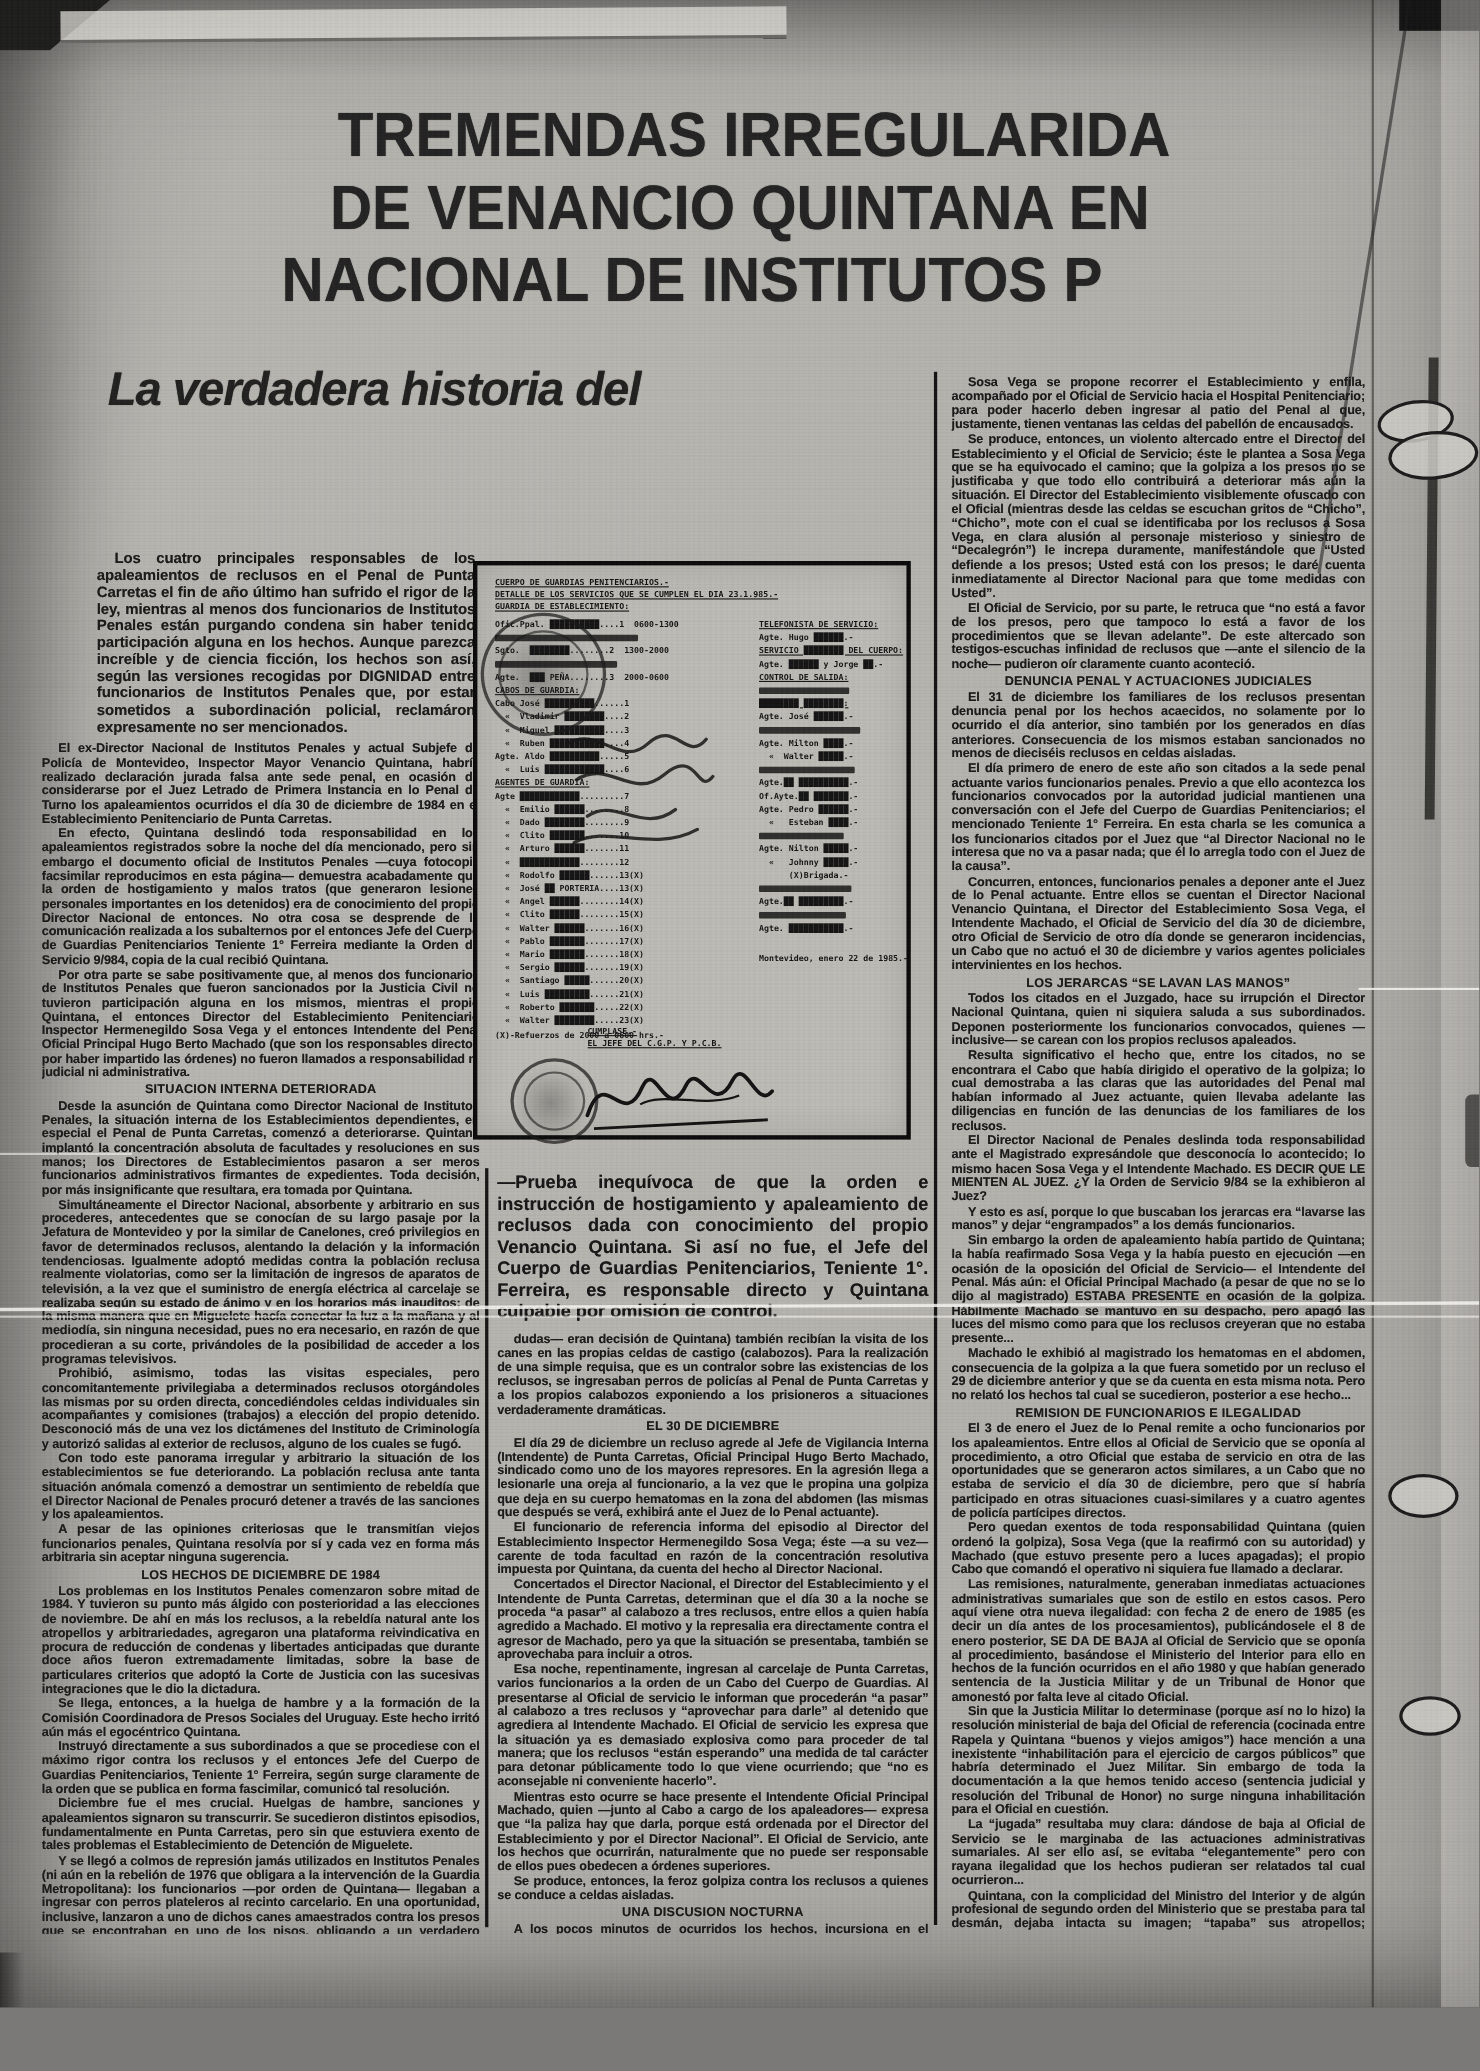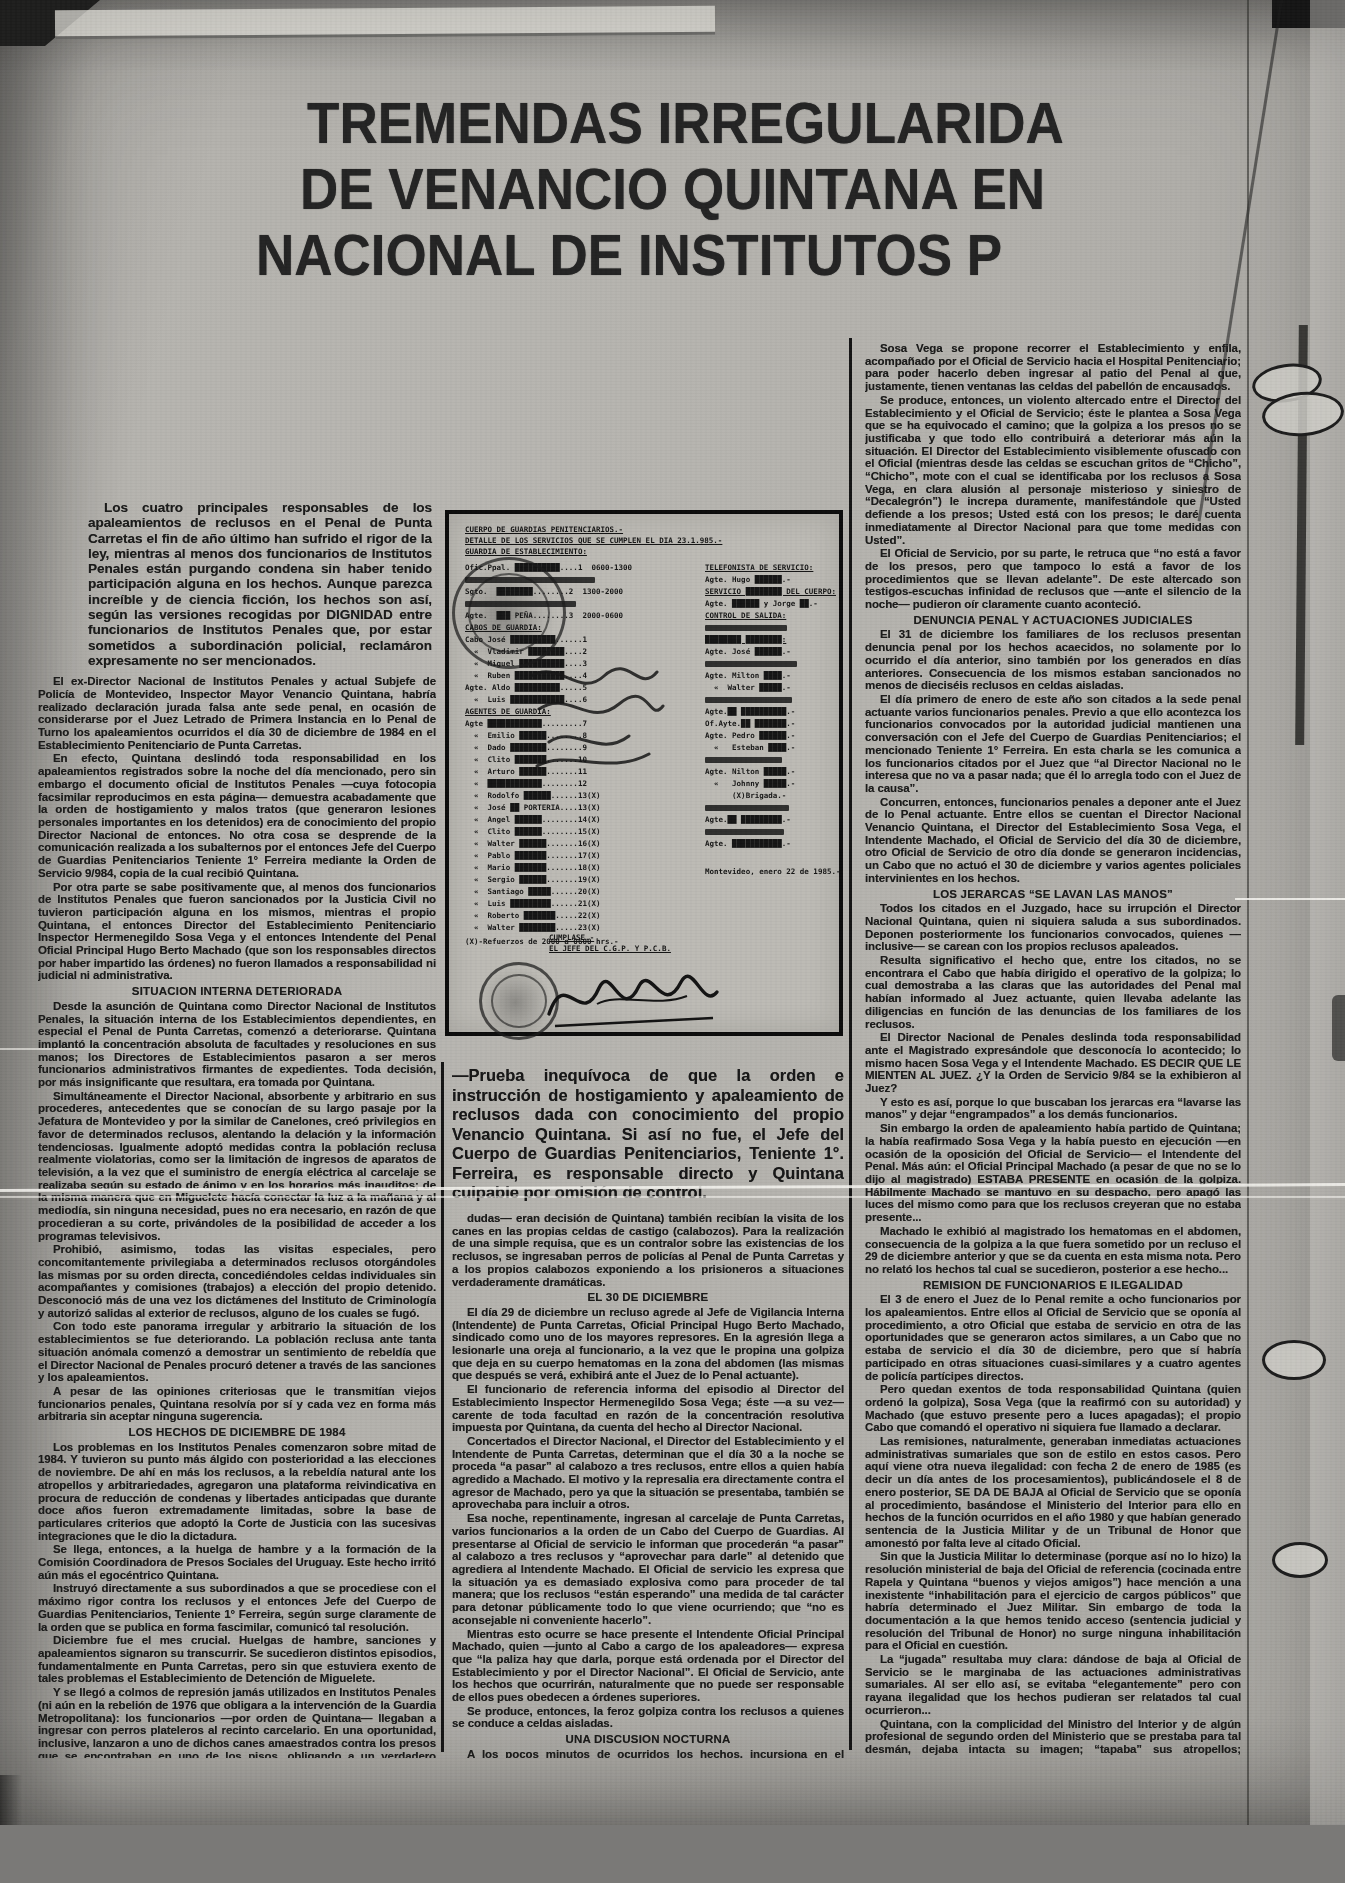--- a/index.html
+++ b/index.html
@@ -21,21 +21,21 @@
   .sub{position:absolute;white-space:nowrap;font-weight:bold;font-style:italic;font-size:43px;
       color:#20201f;letter-spacing:-1px;text-shadow:0 0 1px rgba(20,20,20,.6);}
   .col{position:absolute;overflow:hidden;text-align:justify;font-size:11.5px;line-height:12.7px;
       font-weight:bold;color:#191918;letter-spacing:-.1px;text-shadow:0 0 .5px rgba(40,40,40,.55);}
   .lead{font-size:13.6px;line-height:15.3px;margin:0 4px 7px 50px;text-indent:16px;text-align:justify;}
   .bp{margin:0 0 1px;text-indent:15px;}
   .bh{text-align:center;font-weight:bold;margin:3px 0 2px;letter-spacing:.2px;}
   .caption{position:absolute;font-size:16.5px;line-height:19.5px;font-weight:bold;text-align:justify;
       color:#161616;text-shadow:0 0 .6px rgba(30,30,30,.6);}
   
-  #facsimile{position:absolute;left:445px;top:510px;width:398px;height:526px;box-sizing:border-box;
+  #facsimile{position:absolute;left:430px;top:510px;width:398px;height:526px;box-sizing:border-box;
       border:4px solid #0b0b0b;background:#bcbab4;
       box-shadow:inset 0 0 30px rgba(0,0,0,.12);}
   .doc-titles{position:absolute;left:16px;top:10px;width:370px;}
   .doc-title-line{font-family:"DejaVu Sans Mono",monospace;font-size:7.5px;line-height:11px;
       font-weight:bold;text-decoration:underline;color:#121212;white-space:nowrap;overflow:hidden;filter:blur(.2px);}
   .doc-col{position:absolute;font-family:"DejaVu Sans Mono",monospace;font-size:7.5px;line-height:12px;
       font-weight:bold;color:#141414;filter:blur(.25px);}
   .doc-row{white-space:pre;overflow:hidden;height:12px;}
   .doc-hdr{text-decoration:underline;}
   .bar{display:inline-block;height:6px;background:#101010;opacity:.82;border-radius:1px;vertical-align:middle;}
@@ -53,20 +53,21 @@
 </style>
 </head>
 <body>
 
 <div id="page">
 
   <div class="hl" style="left:307px;top:90px;">TREMENDAS IRREGULARIDA</div>
   <div class="hl" style="left:300px;top:156px;">DE VENANCIO QUINTANA EN</div>
   <div class="hl" style="left:256px;top:222px;">NACIONAL DE INSTITUTOS P</div>
 
+  <div class="sub" style="left:98px;top:330px;">La verdadera historia del</div>
 
   <div class="col" style="left:38px;top:500px;width:398px;height:1258px;">
     <p class="lead">Los cuatro principales responsables de los apaleamientos de reclusos en el Penal de Punta Carretas el fin de año último han sufrido el rigor de la ley, mientras al menos dos funcionarios de Institutos Penales están purgando condena sin haber tenido participación alguna en los hechos. Aunque parezca increíble y de ciencia ficción, los hechos son así, según las versiones recogidas por DIGNIDAD entre funcionarios de Institutos Penales que, por estar sometidos a subordinación policial, reclamáron expresamente no ser mencionados.</p>
     <div>
         <p class="bp">El ex-Director Nacional de Institutos Penales y actual Subjefe de Policía de Montevideo, Inspector Mayor Venancio Quintana, habría realizado declaración jurada falsa ante sede penal, en ocasión de considerarse por el Juez Letrado de Primera Instancia en lo Penal de Turno los apaleamientos ocurridos el día 30 de diciembre de 1984 en el Establecimiento Penitenciario de Punta Carretas.</p>
         <p class="bp">En efecto, Quintana deslindó toda responsabilidad en los apaleamientos registrados sobre la noche del día mencionado, pero sin embargo el documento oficial de Institutos Penales —cuya fotocopia facsimilar reproducimos en esta página— demuestra acabadamente que la orden de hostigamiento y malos tratos (que generaron lesiones personales importantes en los detenidos) era de conocimiento del propio Director Nacional de entonces. No otra cosa se desprende de la comunicación realizada a los subalternos por el entonces Jefe del Cuerpo de Guardias Penitenciarios Teniente 1° Ferreira mediante la Orden de Servicio 9/984, copia de la cual recibió Quintana.</p>
         <p class="bp">Por otra parte se sabe positivamente que, al menos dos funcionarios de Institutos Penales que fueron sancionados por la Justicia Civil no tuvieron participación alguna en los mismos, mientras el propio Quintana, el entonces Director del Establecimiento Penitenciario Inspector Hermenegildo Sosa Vega y el entonces Intendente del Penal Oficial Principal Hugo Berto Machado (que son los responsables directos por haber impartido las órdenes) no fueron llamados a responsabilidad ni judicial ni administrativa.</p>
         <div class="bh">SITUACION INTERNA DETERIORADA</div>
         <p class="bp">Desde la asunción de Quintana como Director Nacional de Institutos Penales, la situación interna de los Establecimientos dependientes, en especial el Penal de Punta Carretas, comenzó a deteriorarse. Quintana implantó la concentración absoluta de facultades y resoluciones en sus manos; los Directores de Establecimientos pasaron a ser meros funcionarios administrativos firmantes de expedientes. Toda decisión, por más insignificante que resultara, era tomada por Quintana.</p>
         <p class="bp">Simultáneamente el Director Nacional, absorbente y arbitrario en sus procederes, antecedentes que se conocían de su largo pasaje por la Jefatura de Montevideo y por la similar de Canelones, creó privilegios en favor de determinados reclusos, alentando la delación y la información tendenciosas. Igualmente adoptó medidas contra la población reclusa realmente violatorias, como ser la limitación de ingresos de aparatos de televisión, a la vez que el suministro de energía eléctrica al carcelaje se realizaba según su estado de ánimo y en los horarios más inauditos; de la misma manera que en Miguelete hacía conectar la luz a la mañana y al mediodía, sin ninguna necesidad, pues no era necesario, en razón de que procedieran a su corte, privándoles de la posibilidad de acceder a los programas televisivos.</p>

